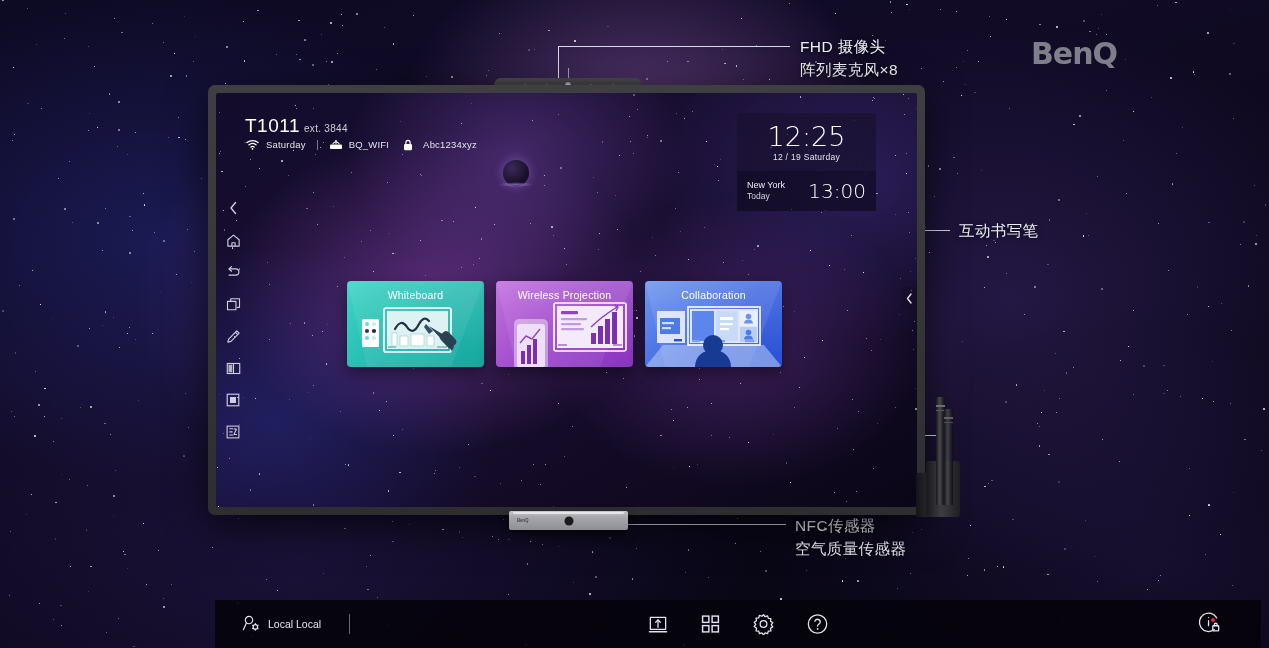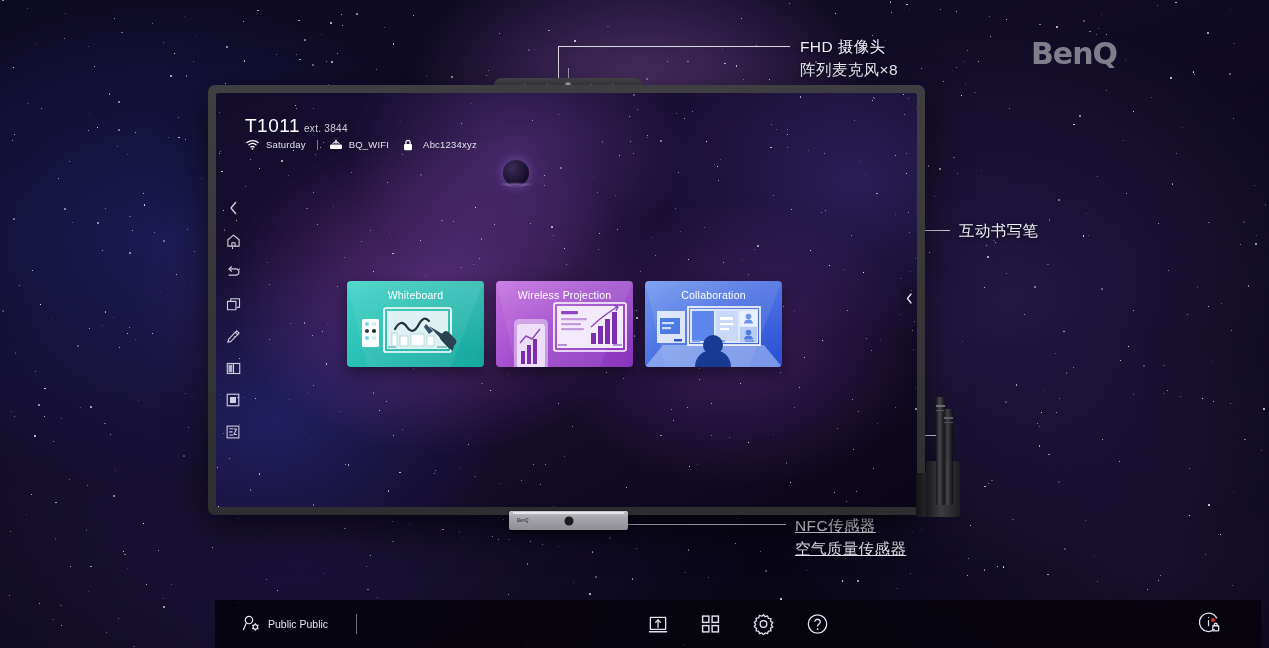--- a/index.html
+++ b/index.html
@@ -844,21 +844,21 @@
 <div class="anno" style="left:959px; top:219px;">
   <div>互动书写笔</div>
 </div>
 <div class="lead h" style="left:722px; top:230px; width:228px;"></div>
 
 <div class="anno" style="left:634px; top:424px;">
   <div>互动书写笔×2</div>
 </div>
 <div class="lead h" style="left:768px; top:435px; width:175px;"></div>
 
-<div class="anno" style="left:795px; top:514px;text-decoration:underline;">
+<div class="anno" style="left:795px; top:514px;">
   <div>NFC传感器</div>
   <div>空气质量传感器</div>
 </div>
 <div class="lead h" style="left:628px; top:524px; width:158px;"></div>
 
 <div id="camstalk"></div>
 <div id="cambar">
   <div class="camdot" style="left:30px"></div>
   <div class="camdot" style="left:52px"></div>
   <div id="camlens"></div>
@@ -1181,20 +1181,31 @@
     <span class="sico" style="margin-left:7px">
       <svg width="10" height="12" viewBox="0 0 10 12" fill="none" stroke="#fff" stroke-width="1.2">
         <rect x="1" y="5" width="8" height="6.2" rx="1.3" fill="#fff" stroke="none"></rect>
         <path d="M2.9 5V3.4a2.1 2.1 0 0 1 4.2 0V5" stroke-linecap="round"></path>
       </svg>
     </span>
     <span>Abc1234xyz</span>
   </div>
 
   <div id="clockw">
+    <div id="clocktop">
+      <div id="ctime">12:25</div>
+      <div id="cdate">12 / 19 Saturday</div>
+    </div>
+    <div id="clockbot">
+      <div id="czone">
+        <b>New York</b>
+        <span>Today</span>
+      </div>
+      <div id="ctime2">13:00</div>
+    </div>
   </div>
 
   <div id="sphere"></div>
 
   <div id="sidebar">
     <div class="sbitem">
       <svg width="9" height="14" viewBox="0 0 9 14" fill="none" stroke="currentColor" stroke-width="1.4" stroke-linecap="round" stroke-linejoin="round">
           <path d="M6.5 1.5 2 7l4.5 5.5"></path>
         </svg>
     </div>
@@ -1354,21 +1365,21 @@
   <div id="botbar">
     <div id="userbox">
       <span>
         <svg width="18" height="17" viewBox="0 0 19 18" fill="none" stroke="#e6e6f0" stroke-width="1.25">
           <circle cx="7.4" cy="5.4" r="3.9"></circle>
           <path d="M4.6 8.4 1.4 15.6" stroke-linecap="round"></path>
           <circle cx="14.1" cy="12.6" r="2.4"></circle>
           <path d="M14.1 8.9v1.1M14.1 15.2v1.1M10.9 10.8l.9.6M16.4 13.8l.9.6M10.9 14.4l.9-.6M16.4 11.4l.9-.6" stroke-linecap="round" stroke-width="1.05"></path>
         </svg>
       </span>
-      <span>Public Public</span>
+      <span>Local Local</span>
       <span id="userdiv"></span>
     </div>
 
     <div id="centerico">
       <div class="bico">
         <svg width="21" height="21" viewBox="0 0 22 22" fill="none" stroke="#e4e4f0" stroke-width="1.35" stroke-linecap="round" stroke-linejoin="round">
           <rect x="3" y="3.5" width="16" height="12.5"></rect>
           <path d="M11 6.3v7.6"></path>
           <path d="M8.6 8.6 11 6.1l2.4 2.5"></path>
           <path d="M2 18.6h18"></path>

